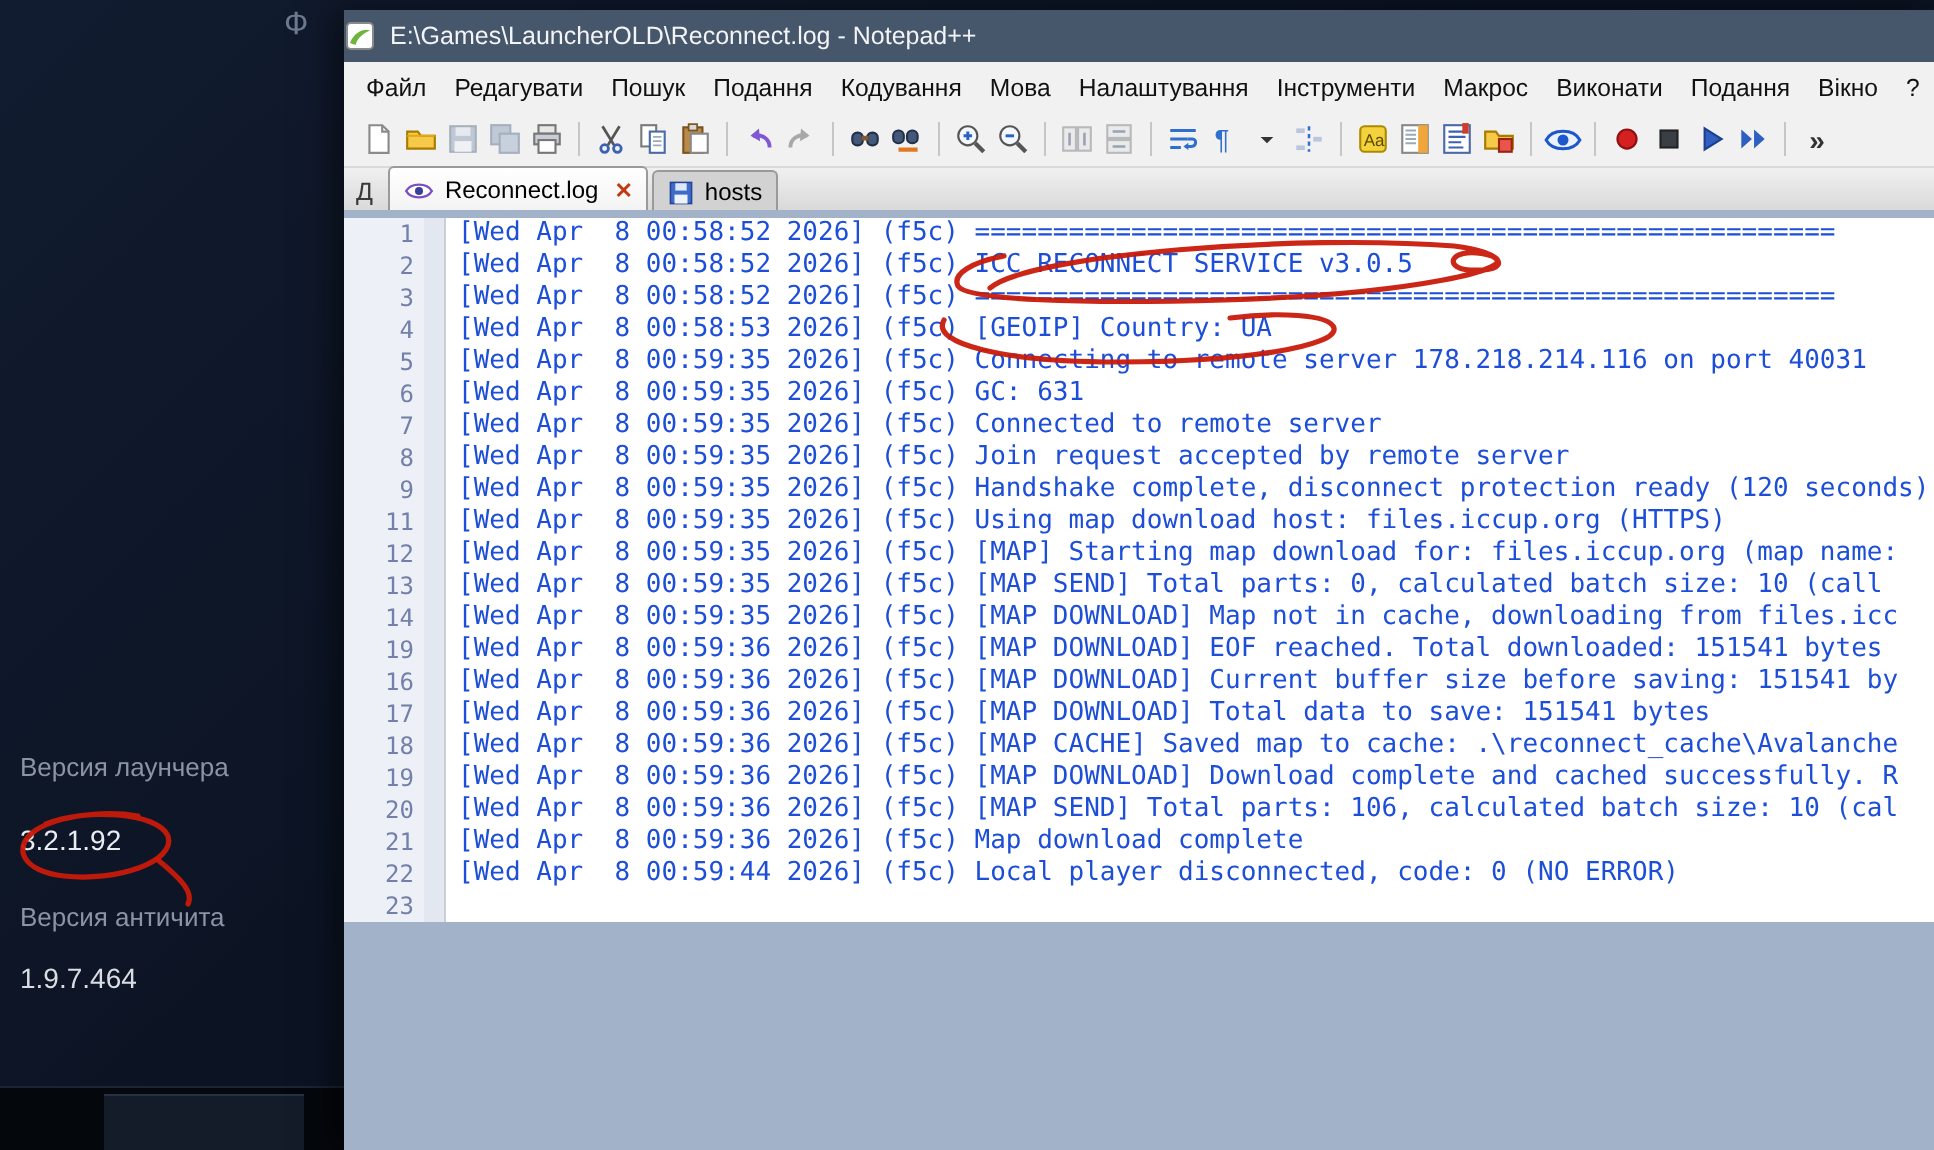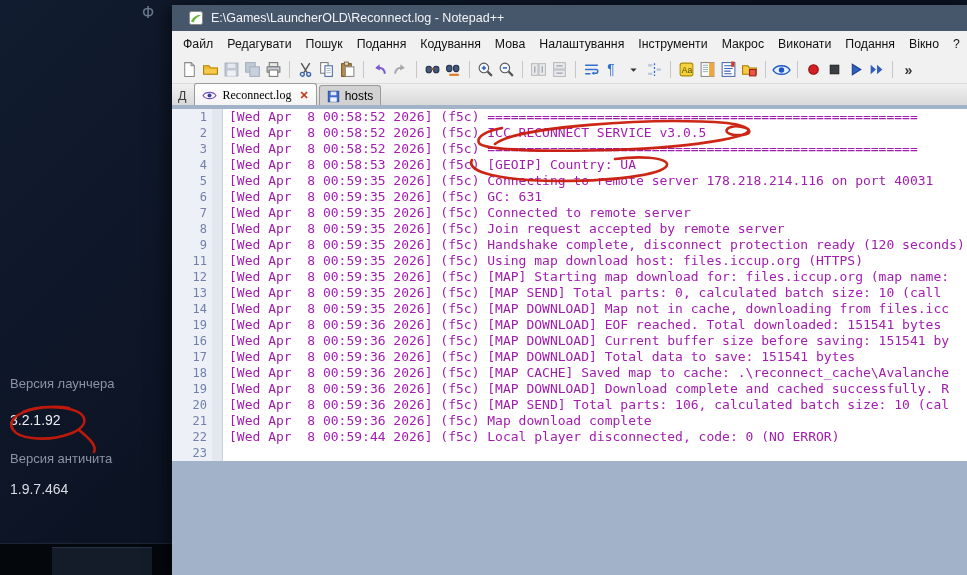--- a/index.html
+++ b/index.html
@@ -9,49 +9,49 @@
   
   .launcher-glyph{position:absolute;left:142px;top:4px;font-size:16px;color:#6d7a90;}
   .l-label{position:absolute;left:10px;color:#8b93a4;font-size:13px;}
   .l-value{position:absolute;left:10px;color:#e9ecf1;font-size:14px;}
   .lv1{top:376px;} .vv1{top:412px;} .lv2{top:451px;} .vv2{top:481px;color:#d9dde3;}
   .bstrip{position:absolute;left:0;top:543px;width:172px;height:32px;background:#04070c;border-top:1px solid #1c2436;}
   .bpanel{position:absolute;left:52px;top:547px;width:100px;height:28px;background:#141b29;border-top:1px solid #273146;}
   
   .npp{position:absolute;left:172px;top:5px;width:795px;height:570px;background:#fff;
        box-shadow:-6px 0 16px rgba(0,0,0,.5);}
-  .titlebar{height:26px;background:#46566b;display:flex;align-items:center;gap:7px;padding-left:16px;}
+  .titlebar{height:26px;background:#46566b;display:flex;align-items:center;gap:7px;padding-left:0;}
   .title-text{color:#f2f4f7;font-size:12.5px;white-space:nowrap;}
   .app-icon{width:16px;height:16px;display:inline-flex;}
   .menubar{height:25px;background:#f1f1f1;display:flex;align-items:center;padding-left:4px;}
   .menu-item{padding:3px 7px;font-size:12.3px;color:#111;white-space:nowrap;cursor:default;}
   .toolbar{height:27px;background:#f1f1f1;border-bottom:1px solid #d9d9d9;display:flex;align-items:center;padding-left:8px;gap:2px;}
   .ticon{width:19px;height:19px;display:inline-flex;align-items:center;justify-content:center;}
   .tsep{width:1px;height:17px;background:#c6c6c6;margin:0 4px;}
   .chev{font:bold 14px "Liberation Sans",sans-serif;color:#333;}
   .tabbar{height:22px;background:linear-gradient(#f0f0f0,#d8d8d8);border-bottom:1px solid #9a9a9a;
           display:flex;align-items:flex-end;padding-left:4px;}
   .tab-lead{font-size:12.5px;color:#3a3a3a;margin:0 8px 3px 2px;}
   #tabs{display:flex;align-items:flex-end;}
   .tab{height:20px;display:inline-flex;align-items:center;gap:5px;padding:0 7px;margin-right:2px;
        border:1px solid #9a9a9a;border-bottom:none;border-radius:3px 3px 0 0;
        background:#d2d2d2;font-size:12px;color:#000000;}
-  .tab.active{background:linear-gradient(#ffffff,#f3f3f3);height:22px;color:#000;font-family:Liberation Serif, serif;}
+  .tab.active{background:linear-gradient(#ffffff,#f3f3f3);height:22px;color:#000;}
   .tab .tlabel{white-space:nowrap;}
   .tclose{color:#c33a12;font-weight:bold;font-size:11px;margin-left:3px;}
   .ticon-sm{display:inline-flex;}
   
   .editor{position:absolute;left:0;top:100px;right:0;bottom:0;overflow:hidden;
           background:#a2b2c9;font-family:"DejaVu Sans Mono",monospace;font-size:13px;line-height:16px;}
   #lines{padding-top:4px;}
   .row{display:flex;height:16px;}
   .ln{width:40px;box-sizing:border-box;text-align:right;padding-right:5px;background:#edf0f6;
       color:#7280aa;font-size:12px;line-height:16px;}
   .fold{width:10px;background:#e3e7ef;border-right:1px solid #c9cfdd;}
-  .lt{flex:1;background:#fff;padding-left:6px;white-space:pre;color:#a21caf;overflow:hidden;}
+  .lt{flex:1;background:#fff;padding-left:6px;white-space:pre;color:#1d4ed8;overflow:hidden;}
   
   .pen-overlay{position:absolute;left:0;top:0;width:967px;height:575px;pointer-events:none;z-index:50;}
   .pen{fill:none;stroke:#c81a0a;stroke-width:2.6;stroke-linecap:round;opacity:.95;}
 </style>
 </head>
 <body>
 
 <div class="stage">
 
   <div>

